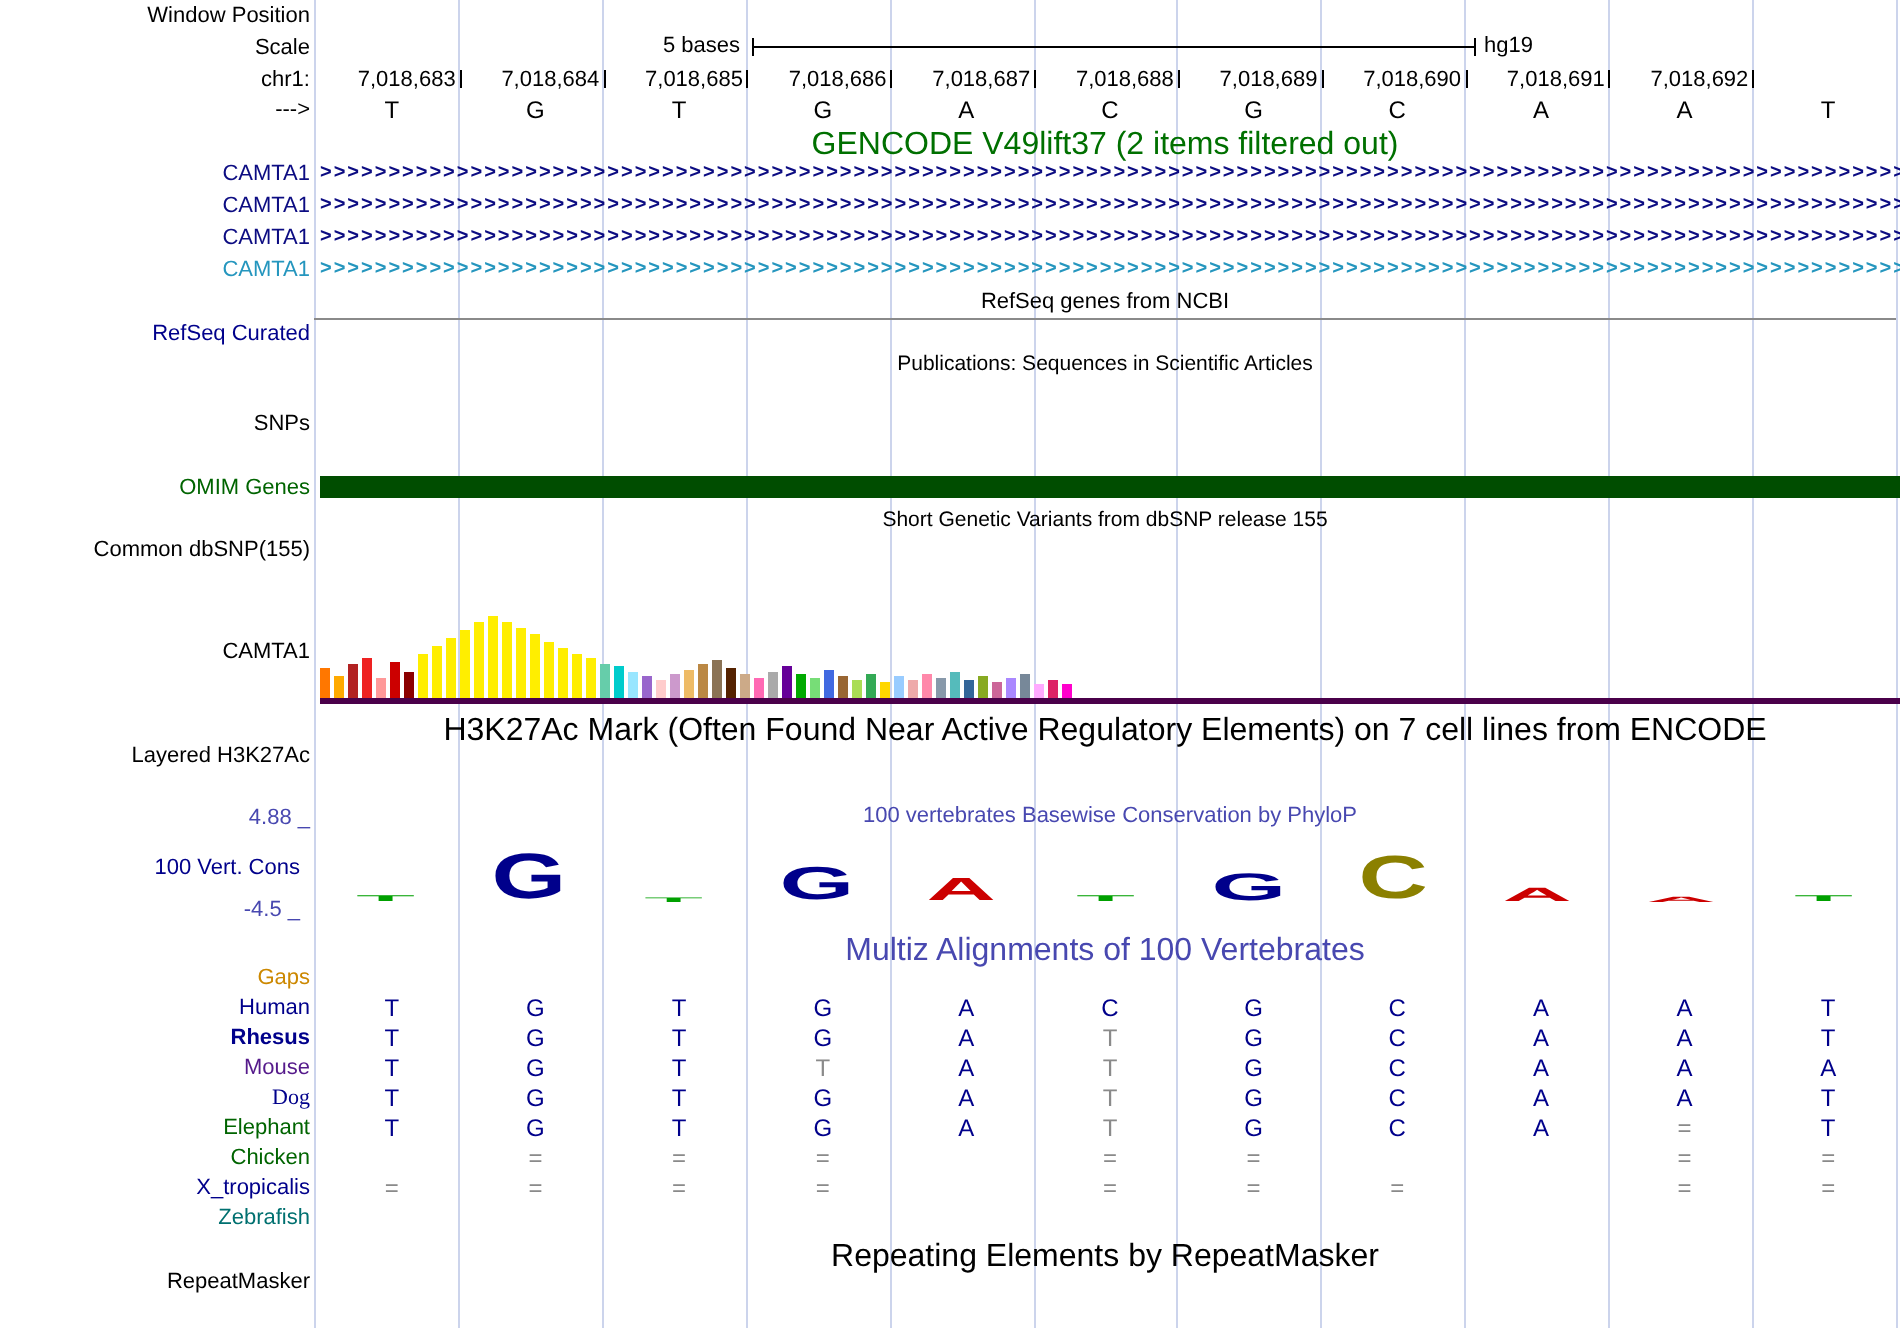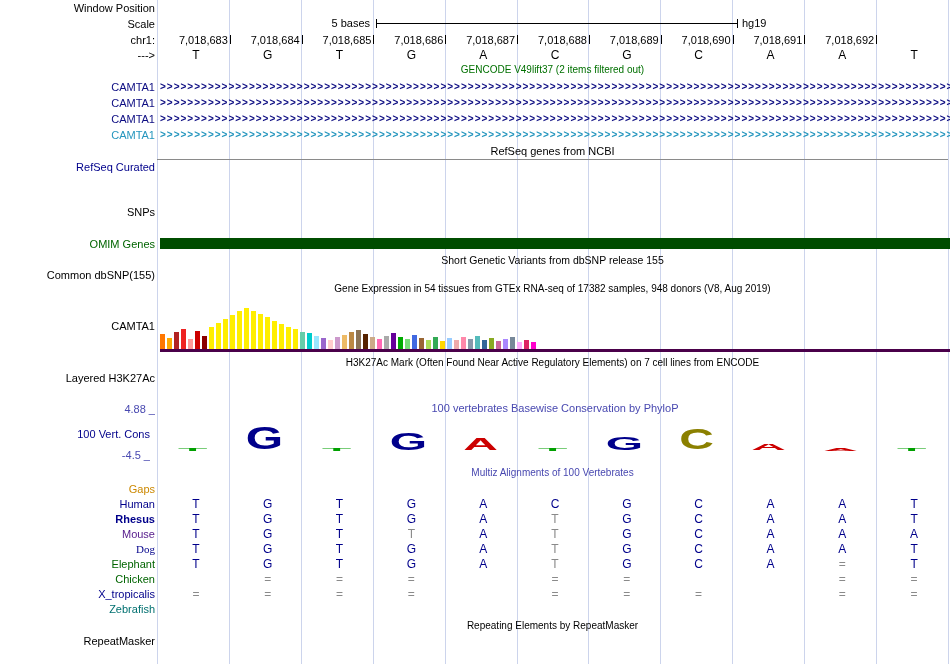--- a/index.html
+++ b/index.html
@@ -4,21 +4,21 @@
 <style>
   html,body{margin:0;padding:0;background:#fff;}
   #browser{
     position:relative;width:950px;height:664px;background:#fff;overflow:hidden;
     font-family:"Liberation Sans", sans-serif;font-size:11px;color:#000;
   }
   .gridline{position:absolute;top:0;bottom:0;width:1px;background:#ccd4ec;}
   .trackrow{position:absolute;left:0;width:950px;display:flex;align-items:center;}
   .side{width:155px;flex:none;text-align:right;padding-right:5px;font-size:11px;white-space:nowrap;overflow:hidden;}
   .track{flex:1;position:relative;height:100%;}
-  .title{position:absolute;left:157px;width:791px;text-align:center;font-size:10px;white-space:nowrap;}
+  .title{position:absolute;left:157px;width:791px;text-align:center;font-size:16px;white-space:nowrap;}
   .title.small{font-size:10.5px;}
   .grid11{display:grid;grid-template-columns:repeat(11,1fr);width:100%;height:100%;}
   .coord-cell{display:flex;justify-content:flex-end;align-items:center;font-size:11px;padding-right:1px;}
   .tick{display:inline-block;width:1px;height:9px;background:#000;margin-left:2px;}
   .base-cell{display:flex;justify-content:center;align-items:center;font-size:12px;color:#000;}
   .aln-cell{display:flex;justify-content:center;align-items:center;font-size:12px;}
   .logo-cell{display:flex;justify-content:center;align-items:flex-end;}
   .logo-cell span{font-weight:bold;font-size:32px;line-height:25px;transform-origin:50% 100%;display:inline-block;}
   .arrow-line{font-size:10px;font-weight:bold;letter-spacing:1px;line-height:14px;overflow:hidden;white-space:nowrap;}
   .scalebar{position:absolute;top:3px;height:9px;border-left:1px solid #000;border-right:1px solid #000;}
@@ -132,39 +132,39 @@
 
   <div class="title" style="top: 64px; color: rgb(0, 112, 0);">GENCODE V49lift37 (2 items filtered out)</div>
 
   <div class="title" style="top:145px;font-size:11px">RefSeq genes from NCBI</div>
   <div class="hline" style="top:159px"></div>
   <div class="trackrow" style="top:160px;height:13px">
     <div class="side" style="color: rgb(0, 0, 139);">RefSeq Curated</div>
     <div class="track"></div>
   </div>
 
+  <div class="title small" style="top:176px">Publications: Sequences in Scientific Articles</div>
   <div class="trackrow" style="top:205px;height:13px">
     <div class="side">SNPs</div>
     <div class="track"></div>
   </div>
 
   <div class="trackrow" style="top:237px;height:13px">
     <div class="side" style="color: rgb(0, 100, 0);">OMIM Genes</div>
     <div class="track">
       <div class="omim-bar" style="background: rgb(0, 77, 0);"></div>
     </div>
   </div>
 
   <div class="title small" style="top:254px">Short Genetic Variants from dbSNP release 155</div>
   <div class="trackrow" style="top:268px;height:13px">
     <div class="side">Common dbSNP(155)</div>
     <div class="track"></div>
   </div>
 
-  <div class="title" style="top:283px">Gene Expression in 54 tissues from GTEx RNA-seq of 17382 samples, 948 donors (V8, Aug 2019)</div>
   <div class="trackrow" style="top:300px;height:52px">
     <div class="side">CAMTA1</div>
     <div class="track">
       <div id="gtex-bars">
           <div class="gtex-bar" style="height: 15px; background: rgb(255, 119, 0);"></div>
           <div class="gtex-bar" style="height: 11px; background: rgb(255, 170, 0);"></div>
           <div class="gtex-bar" style="height: 17px; background: rgb(178, 34, 34);"></div>
           <div class="gtex-bar" style="height: 20px; background: rgb(238, 34, 34);"></div>
           <div class="gtex-bar" style="height: 10px; background: rgb(255, 153, 153);"></div>
           <div class="gtex-bar" style="height: 18px; background: rgb(204, 0, 0);"></div>

